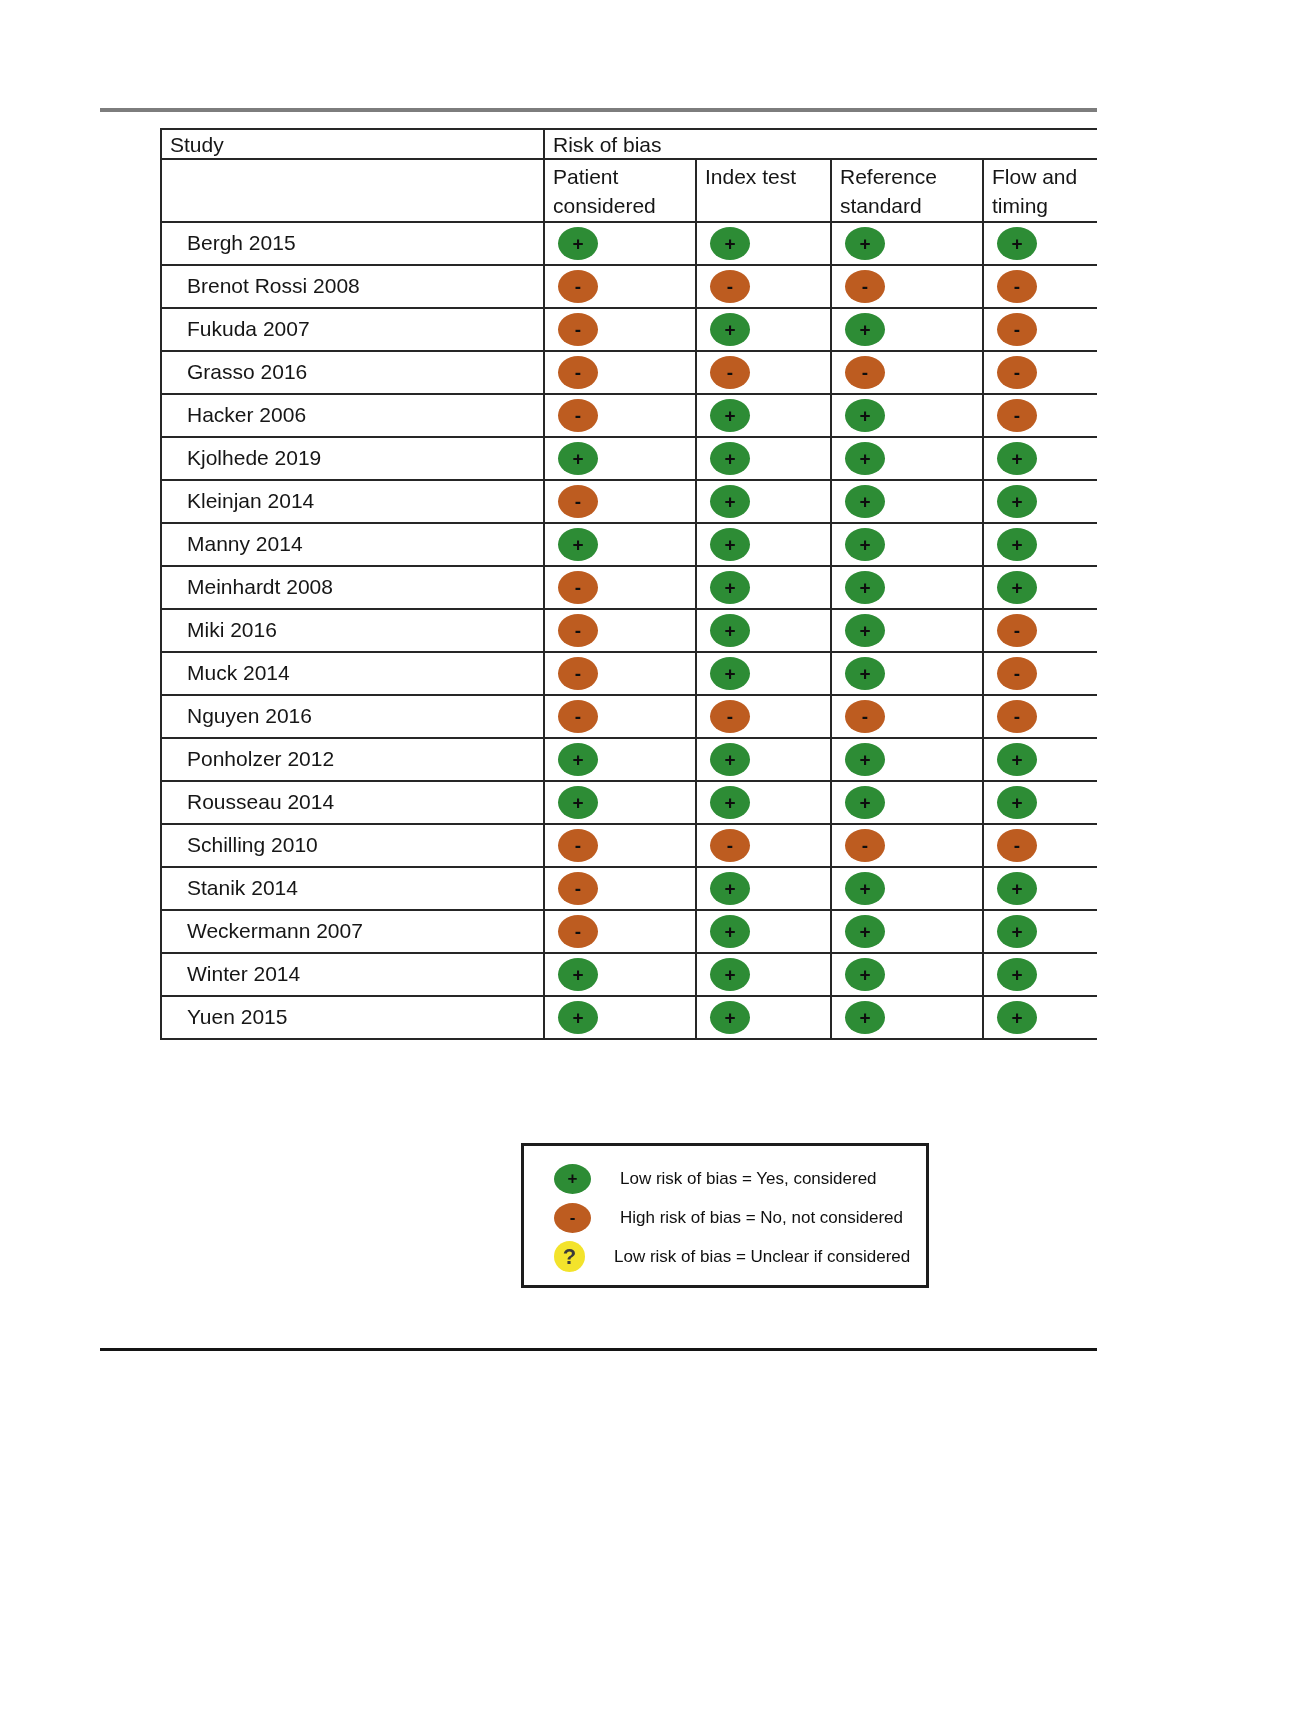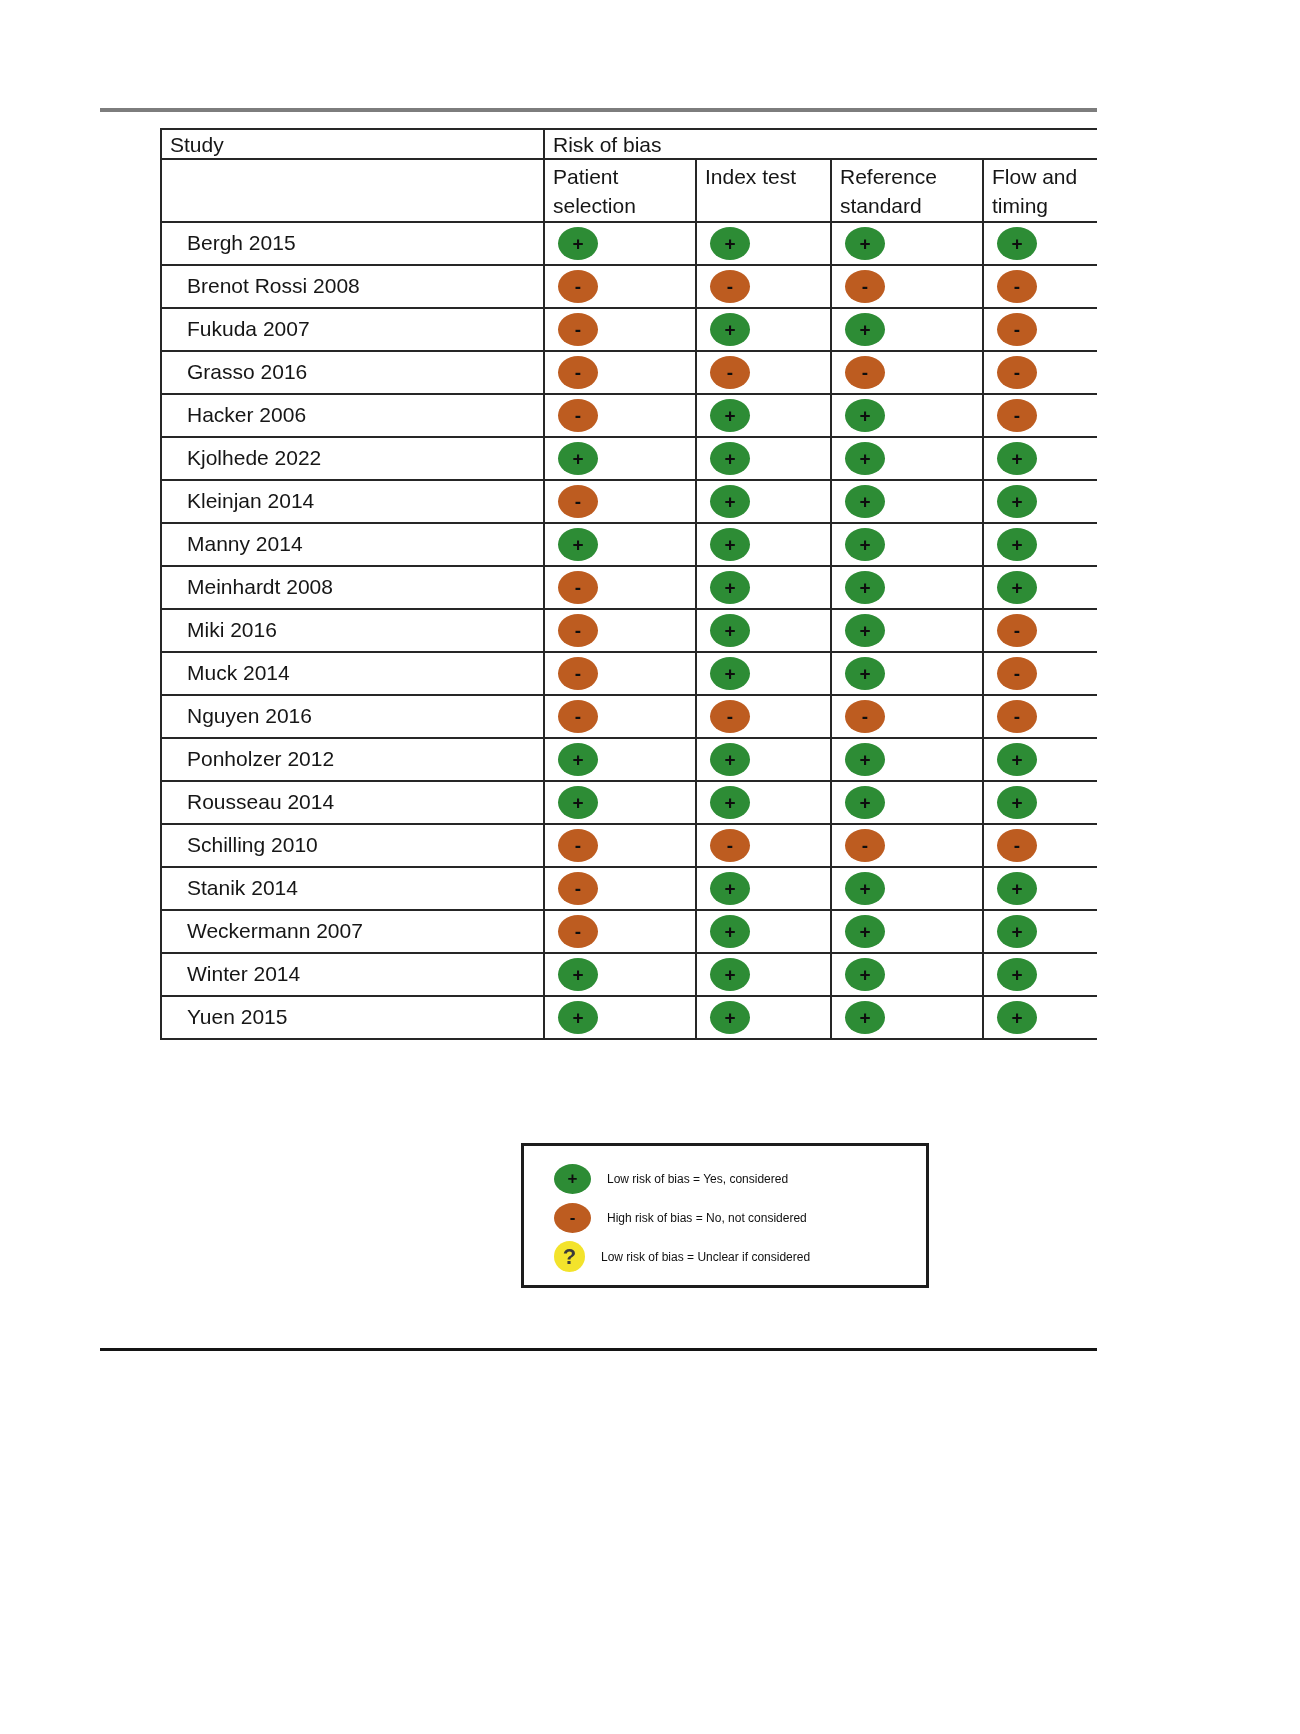--- a/index.html
+++ b/index.html
@@ -64,21 +64,21 @@
     top: 1143px;
     width: 408px;
     height: 145px;
     border: 3px solid #1c1c1c;
     box-sizing: border-box;
     padding: 13px 0 0 30px;
   }
   .legend-row { display: flex; align-items: center; height: 39px; }
   .legend .legend-marker { width: 37px; height: 30px; line-height: 30px; font-size: 17px; flex: 0 0 auto; }
   .legend .marker-unclear { width: 31px; height: 31px; line-height: 31px; font-size: 22px; }
-  .legend-label { margin-left: 16px; font-size: 12px; color: #101010; white-space: nowrap; }
+  .legend-label { margin-left: 29px; font-size: 17px; color: #101010; white-space: nowrap; }
 </style>
 </head>
 <body>
 
 <div class="page">
 
   <div class="rule rule-top"></div>
 
   <table class="risk-table">
     <colgroup>
@@ -88,21 +88,21 @@
       <col style="width:152px">
       <col style="width:153px">
     </colgroup>
     <thead>
       <tr class="hrow1">
         <th>Study</th>
         <th colspan="4">Risk of bias</th>
       </tr>
       <tr class="hrow2" id="subhead-row">
         <th></th>
-      <th>Patient selection</th>
+      <th>Patient considered</th>
           <th>Index test</th>
           <th>Reference standard</th>
           <th>Flow and timing</th>
         </tr>
     </thead>
     <tbody id="table-body">
         <tr>
           <td class="study-cell">Bergh 2015</td>
           <td class="marker-cell"><span class="marker marker-low">+</span></td>
           <td class="marker-cell"><span class="marker marker-low">+</span></td>
@@ -131,21 +131,21 @@
           <td class="marker-cell"><span class="marker marker-high">-</span></td>
         </tr>
         <tr>
           <td class="study-cell">Hacker 2006</td>
           <td class="marker-cell"><span class="marker marker-high">-</span></td>
           <td class="marker-cell"><span class="marker marker-low">+</span></td>
           <td class="marker-cell"><span class="marker marker-low">+</span></td>
           <td class="marker-cell"><span class="marker marker-high">-</span></td>
         </tr>
         <tr>
-          <td class="study-cell">Kjolhede 2022</td>
+          <td class="study-cell">Kjolhede 2019</td>
           <td class="marker-cell"><span class="marker marker-low">+</span></td>
           <td class="marker-cell"><span class="marker marker-low">+</span></td>
           <td class="marker-cell"><span class="marker marker-low">+</span></td>
           <td class="marker-cell"><span class="marker marker-low">+</span></td>
         </tr>
         <tr>
           <td class="study-cell">Kleinjan 2014</td>
           <td class="marker-cell"><span class="marker marker-high">-</span></td>
           <td class="marker-cell"><span class="marker marker-low">+</span></td>
           <td class="marker-cell"><span class="marker marker-low">+</span></td>

